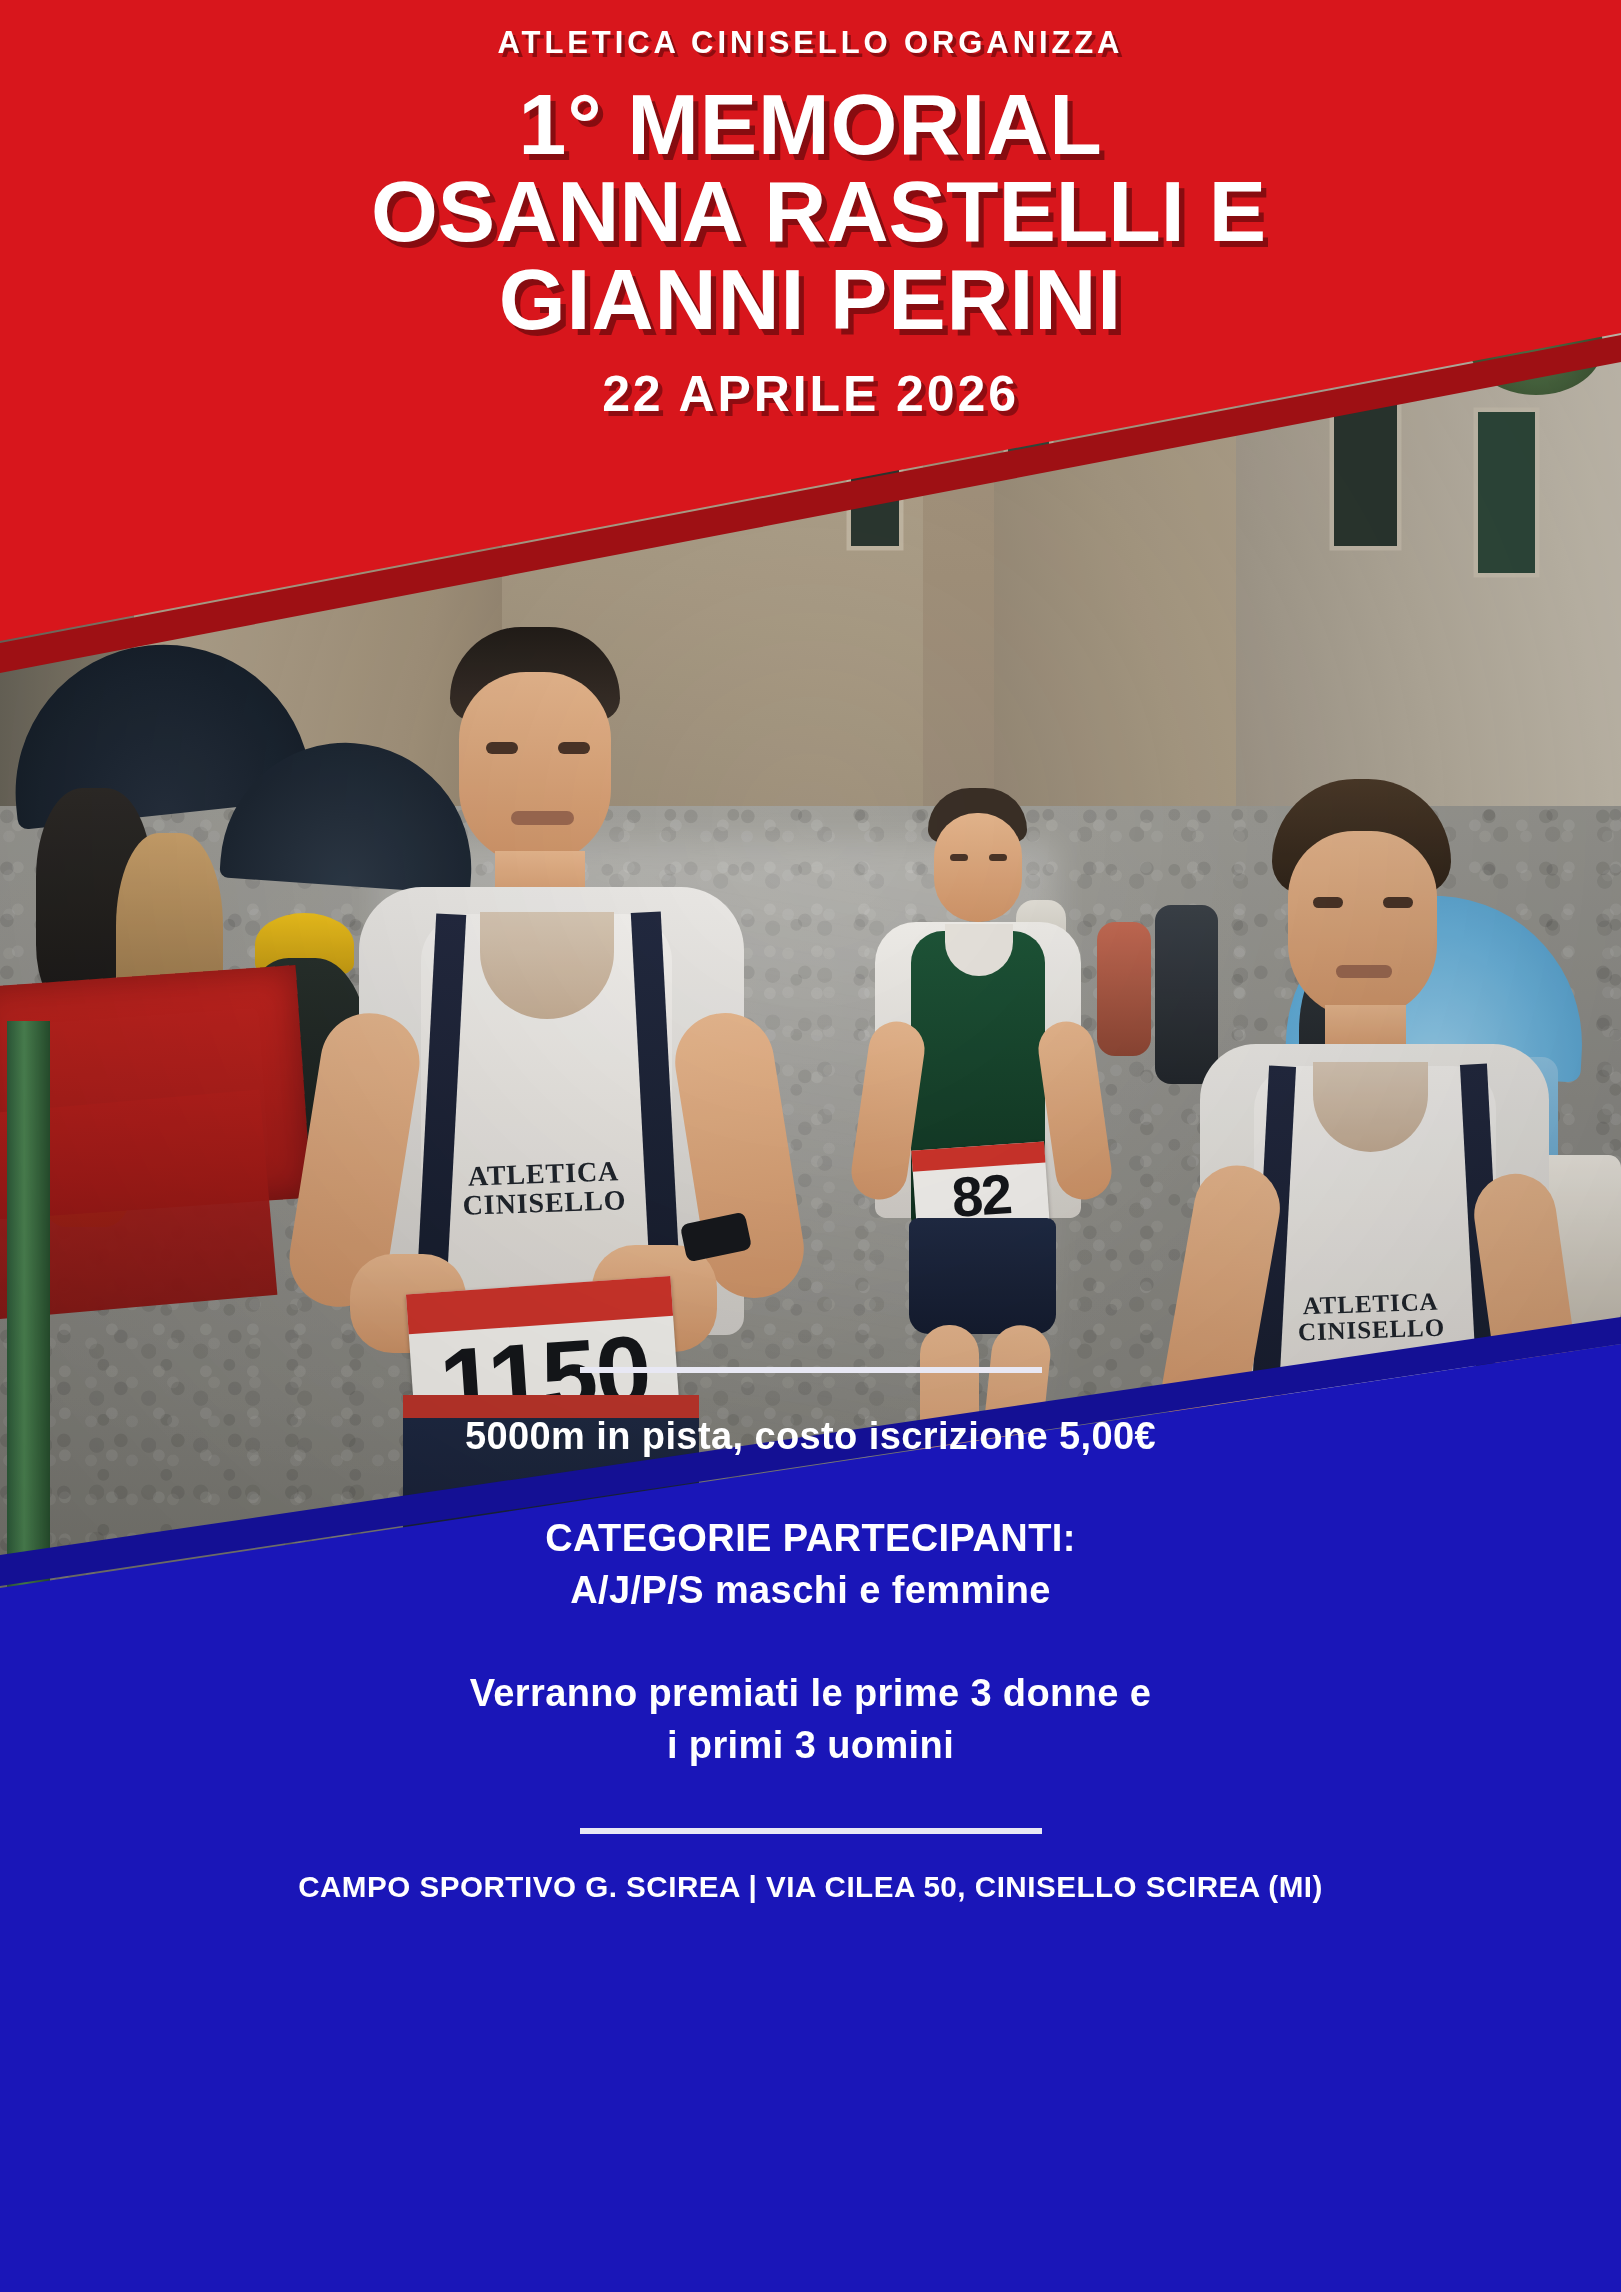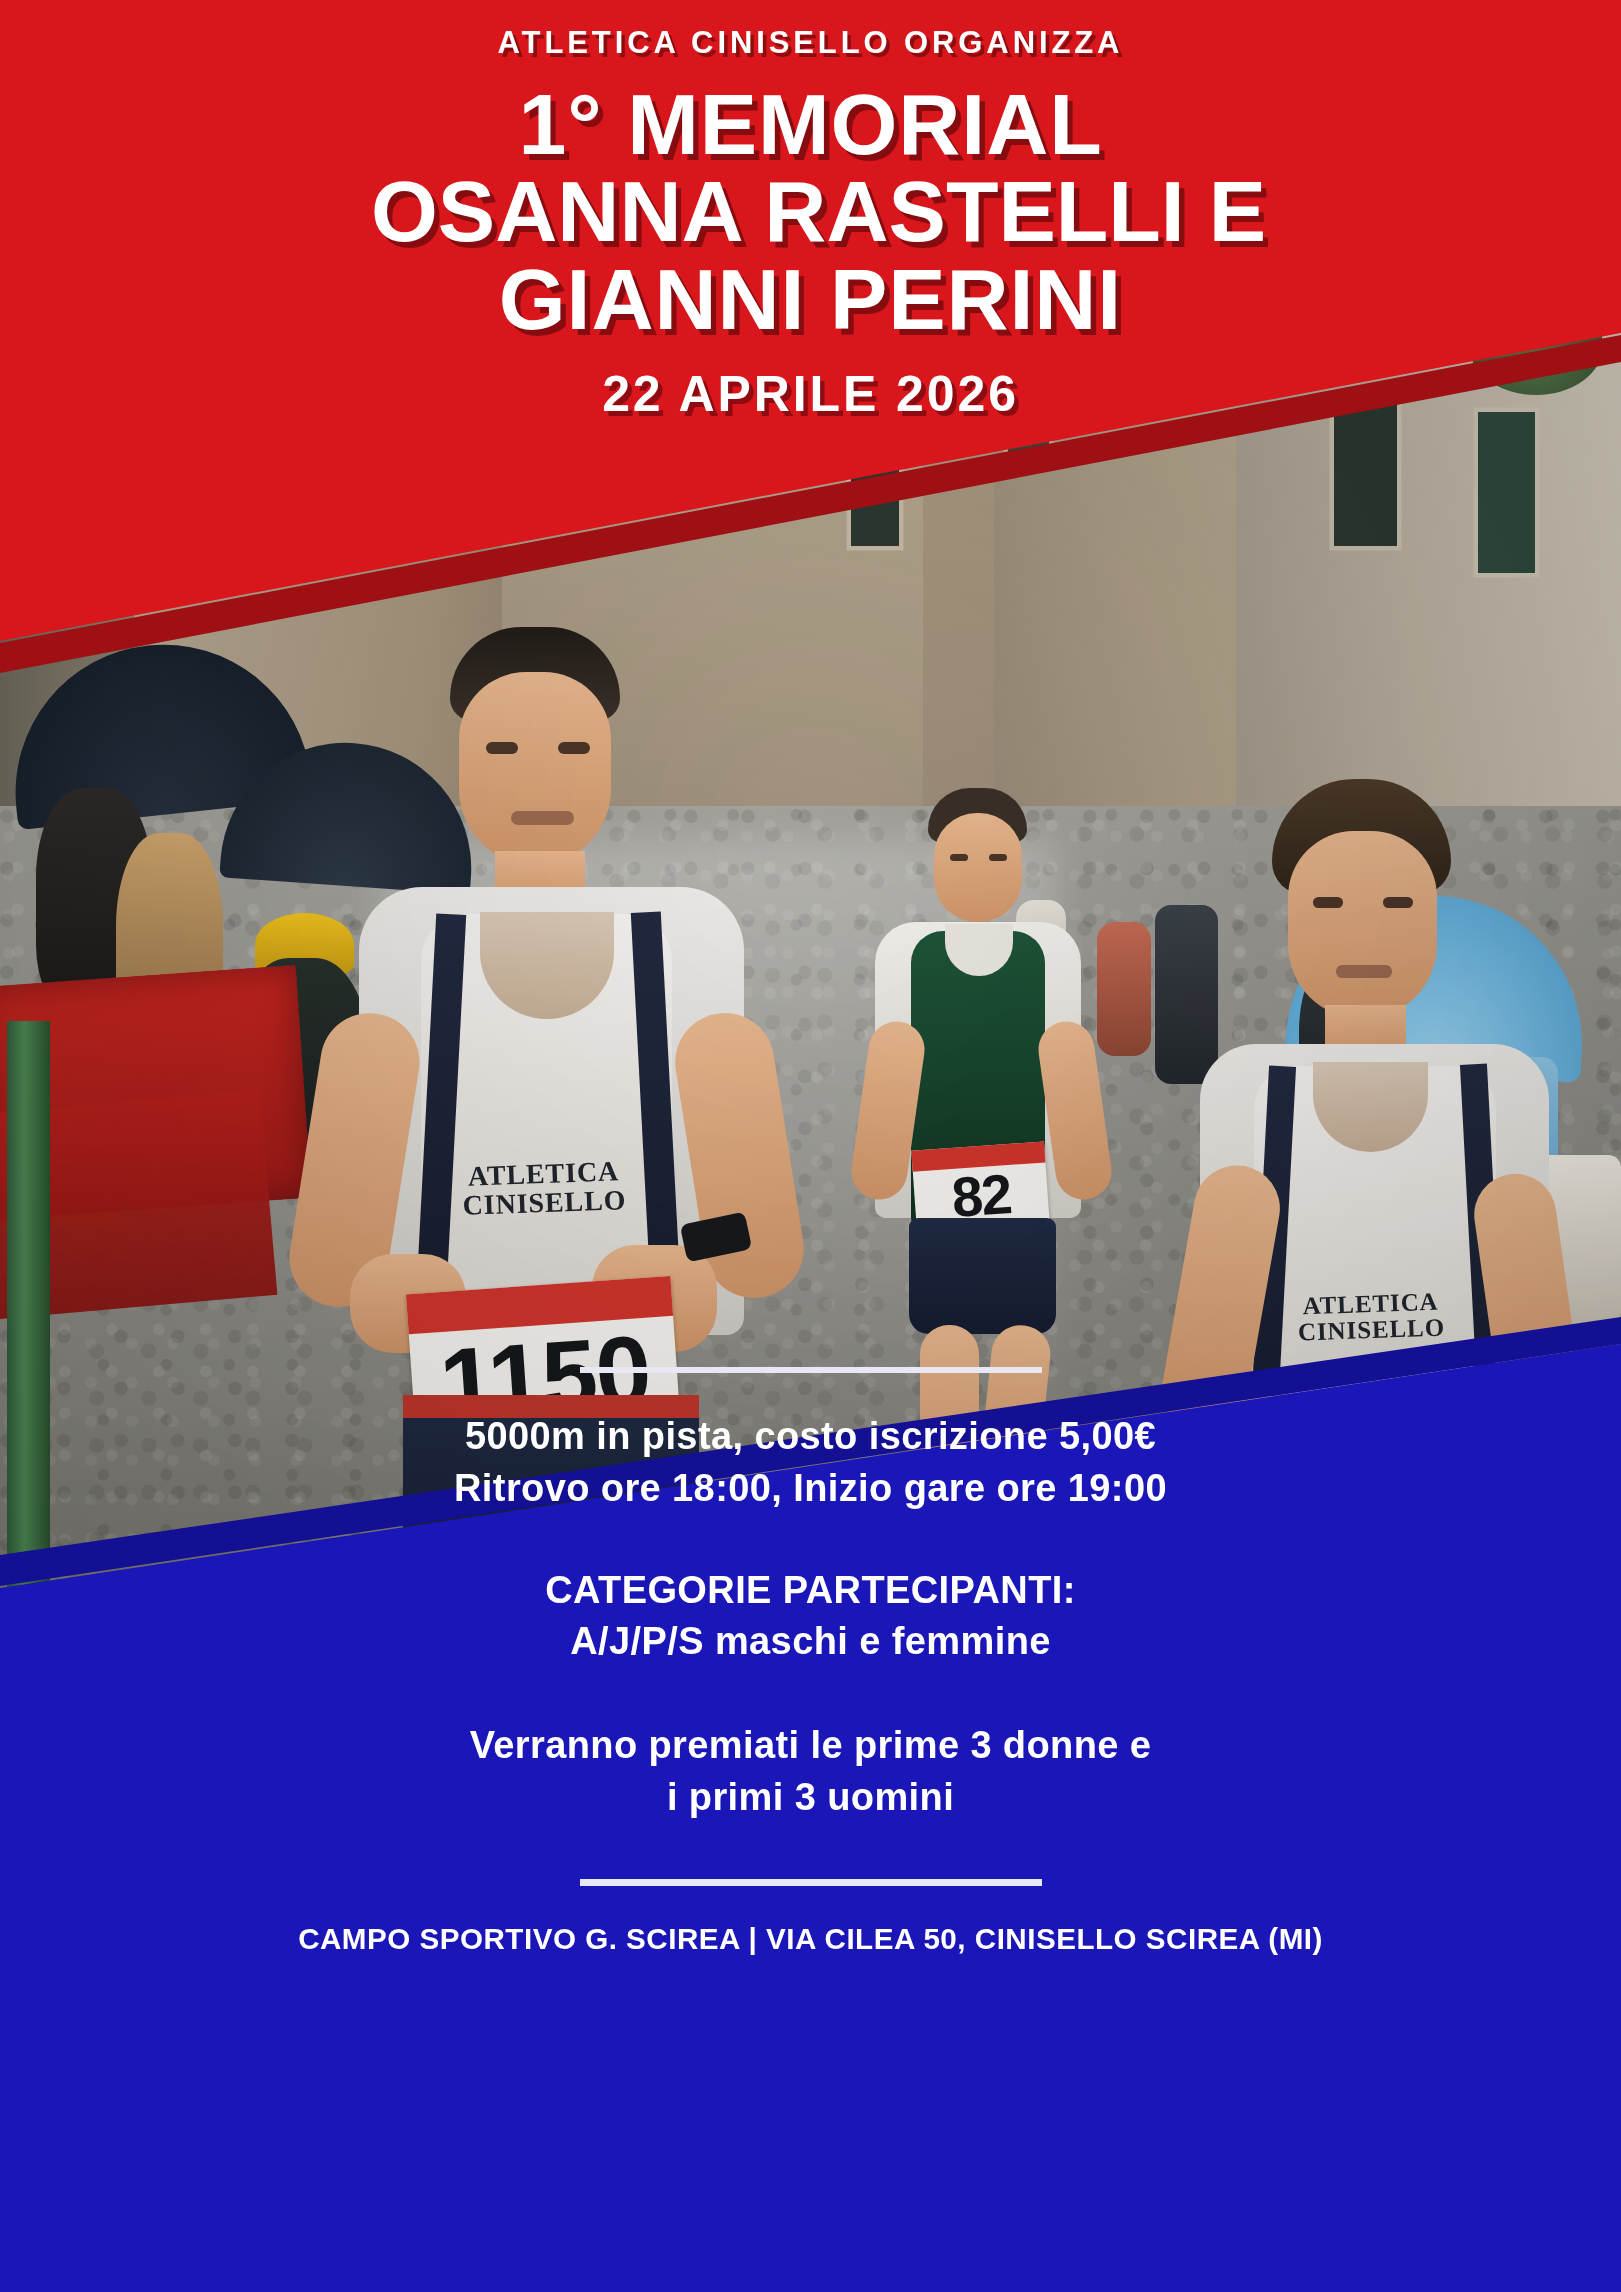--- a/index.html
+++ b/index.html
@@ -451,21 +451,20 @@
   </div>
 
   <div class="blue-band-shade"></div>
   <div class="blue-band"></div>
 
   <div class="blue-inner">
     <div class="rule"></div>
 
     <div class="blk b1">
       <div>5000m in pista, costo iscrizione 5,00€</div>
-      <div>Ritrovo ore 18:00, Inizio gare ore 19:00</div>
     </div>
 
     <div class="blk b2">
       <div>CATEGORIE PARTECIPANTI:</div>
       <div>A/J/P/S maschi e femmine</div>
     </div>
 
     <div class="blk b3">
       <div>Verranno premiati le prime 3 donne e</div>
       <div>i primi 3 uomini</div>

